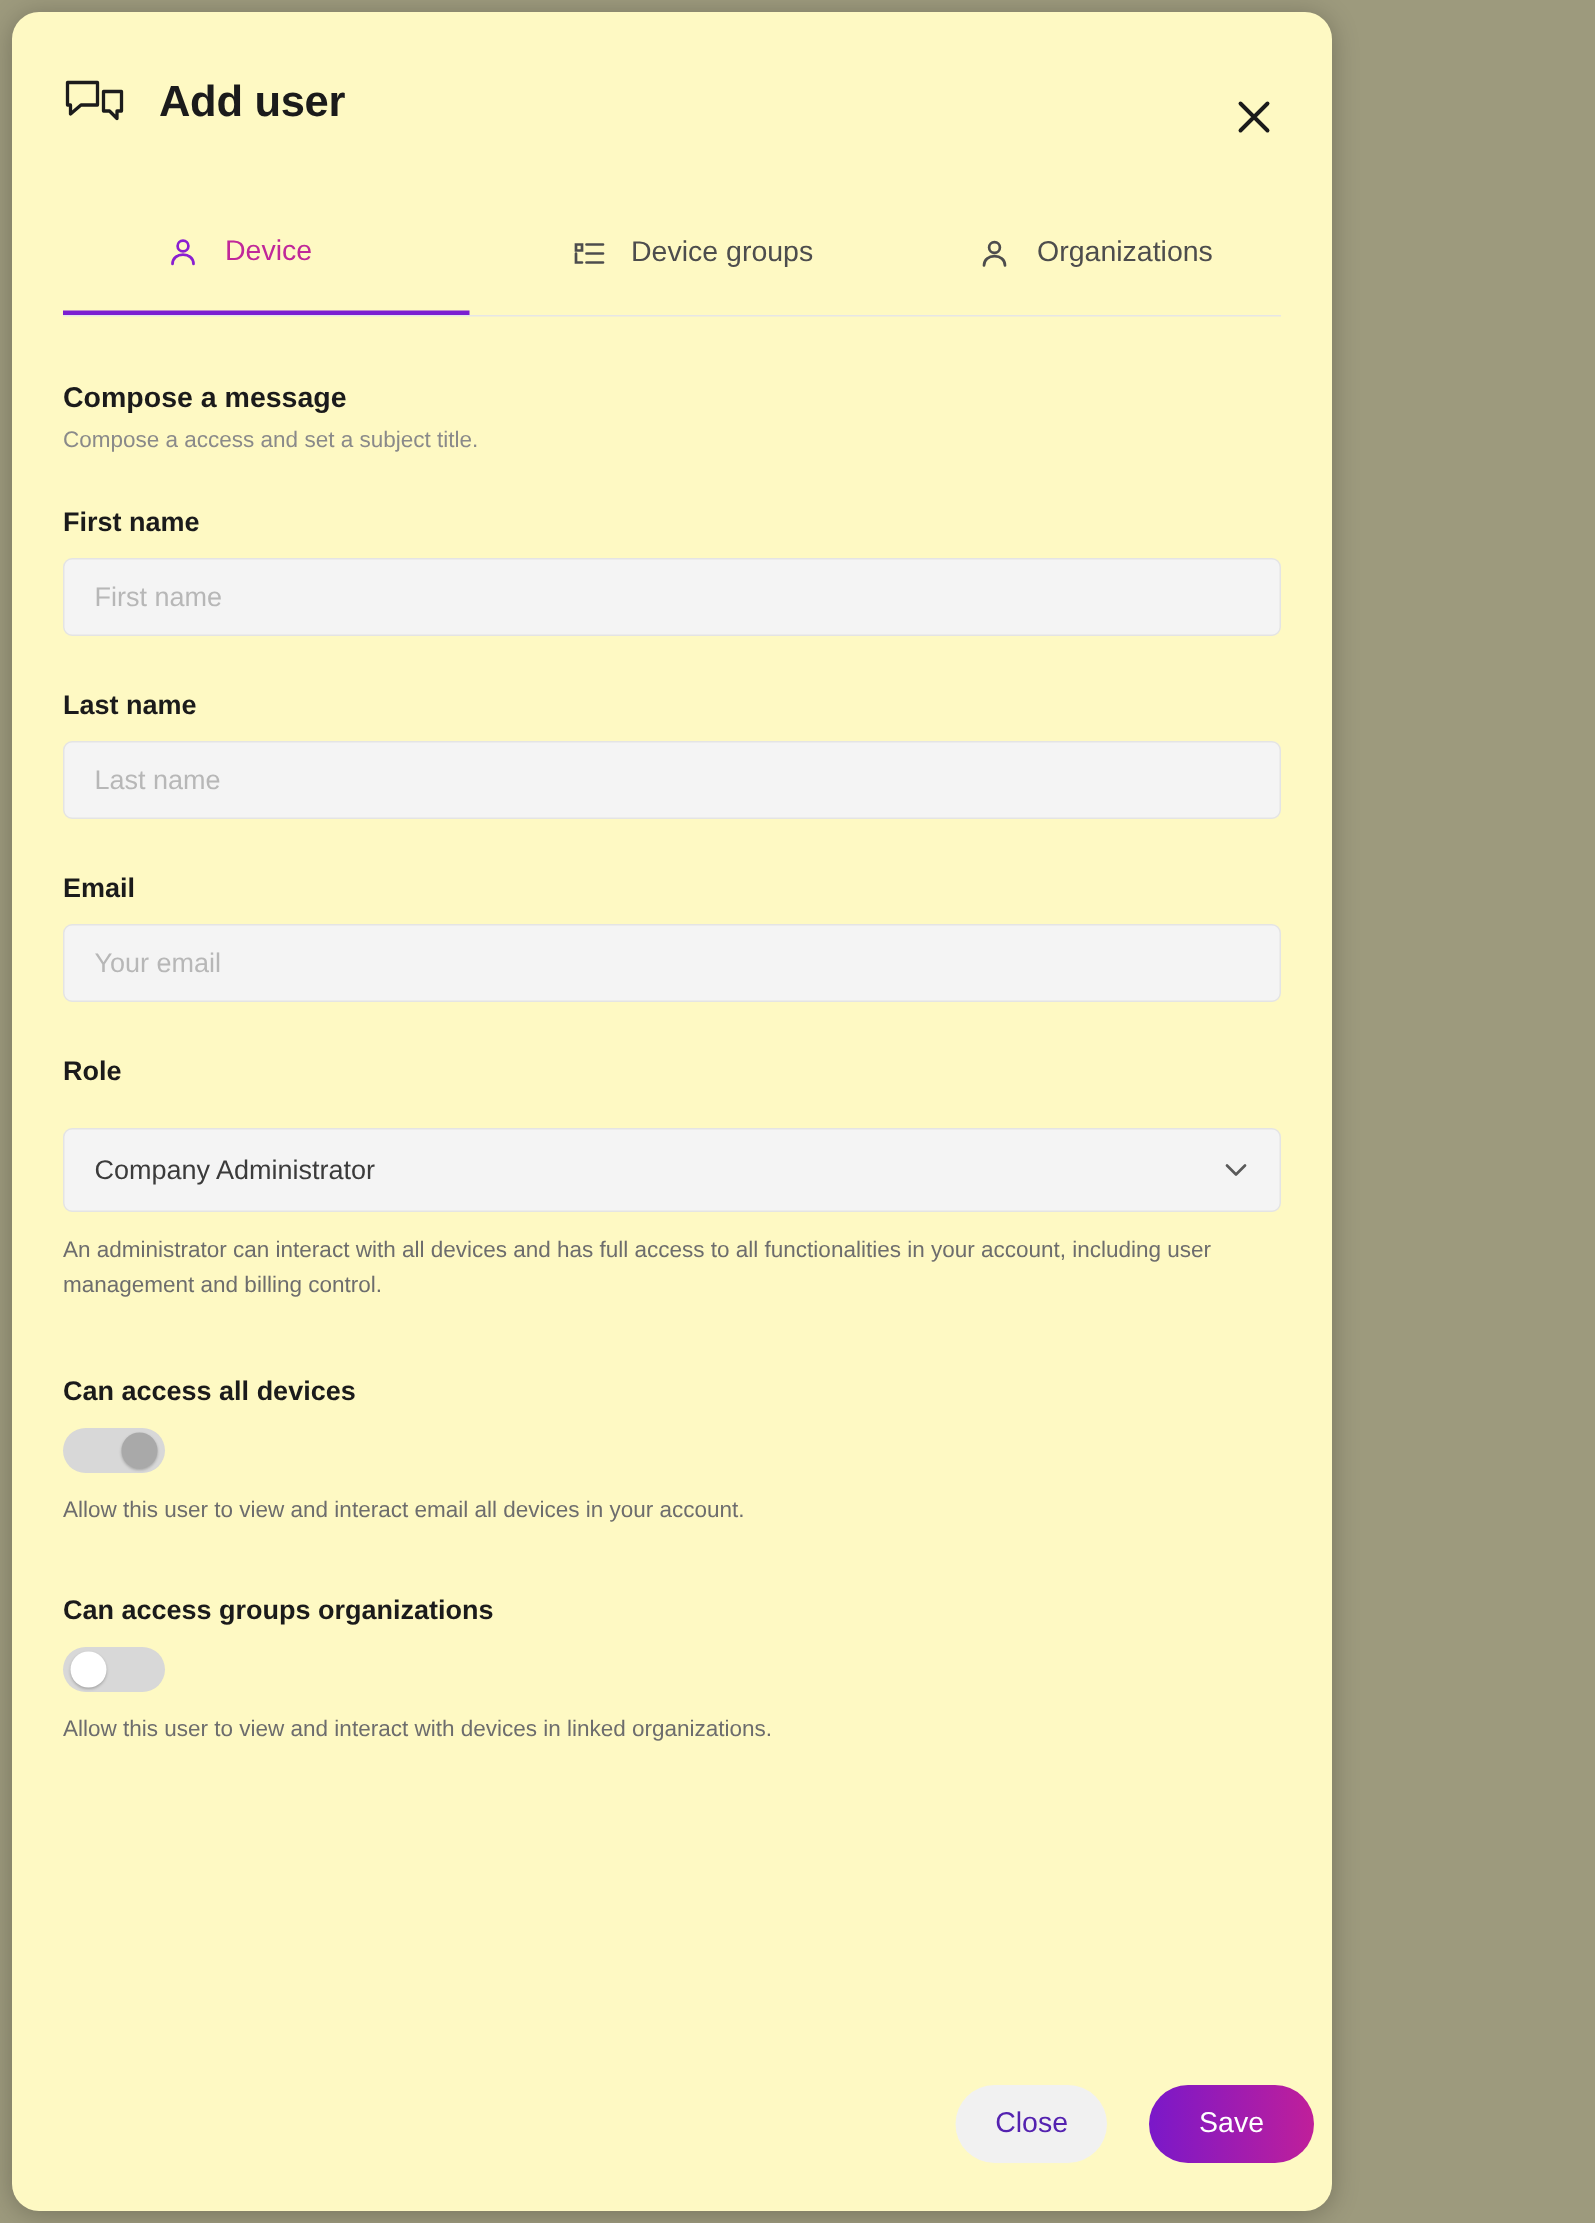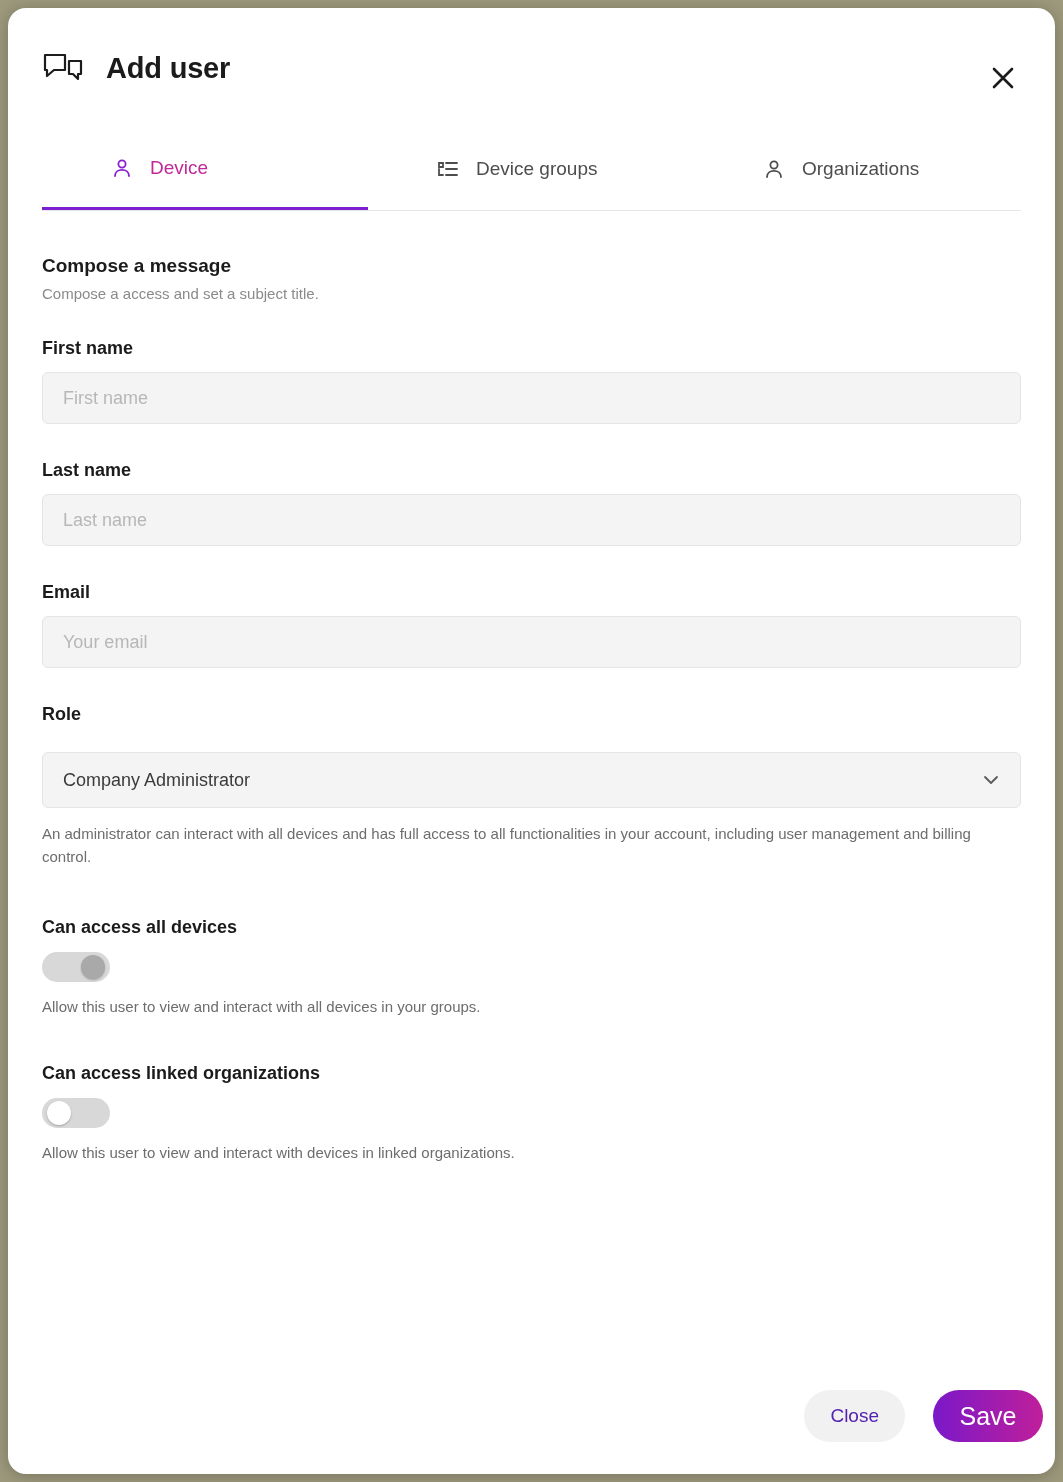--- a/index.html
+++ b/index.html
@@ -12,23 +12,23 @@
     position: relative;
     width: 1063px;
     height: 1482px;
     overflow: hidden;
     background: #9d9a7d;
   }
   .modal {
     position: absolute;
     left: 8px;
     top: 8px;
-    width: 1047px;
+    width: 880px;
     height: 1466px;
-    background: #ffffff;
+    background: #fef9c3;
     border-radius: 18px;
     box-shadow: 0 2px 18px rgba(0,0,0,0.25);
     box-sizing: border-box;
     overflow: hidden;
   }
   
   .modal-header {
     position: relative;
     height: 120px;
     padding: 0 34px;
@@ -223,21 +223,21 @@
     cursor: pointer;
     font-family: "Liberation Sans", sans-serif;
     padding: 0 26px;
   }
   .btn-save {
     min-width: 110px;
     height: 52px;
     border-radius: 26px;
     background: linear-gradient(90deg, #7a18c9 0%, #c01f9a 100%);
     color: #ffffff;
-    font-size: 25px;
+    font-size: 19px;
     border: none;
     cursor: pointer;
     font-family: "Liberation Sans", sans-serif;
     padding: 0 26px;
   }
 </style>
 </head>
 <body>
 
 <div class="page">
@@ -323,25 +323,25 @@
           </span>
         </div>
         <div class="help-text">An administrator can interact with all devices and has full access to all functionalities in your account, including user management and billing control.</div>
       </div>
 
       <div class="block">
         <div class="toggle-label">Can access all devices</div>
         <div class="toggle on">
           <span class="knob"></span>
         </div>
-        <div class="toggle-help">Allow this user to view and interact with all devices in your groups.</div>
+        <div class="toggle-help">Allow this user to view and interact email all devices in your account.</div>
       </div>
 
       <div class="block">
-        <div class="toggle-label">Can access linked organizations</div>
+        <div class="toggle-label">Can access groups organizations</div>
         <div class="toggle off">
           <span class="knob"></span>
         </div>
         <div class="toggle-help">Allow this user to view and interact with devices in linked organizations.</div>
       </div>
     </div>
 
     <div class="footer">
       <button class="btn-close">Close</button>
       <button class="btn-save">Save</button>

